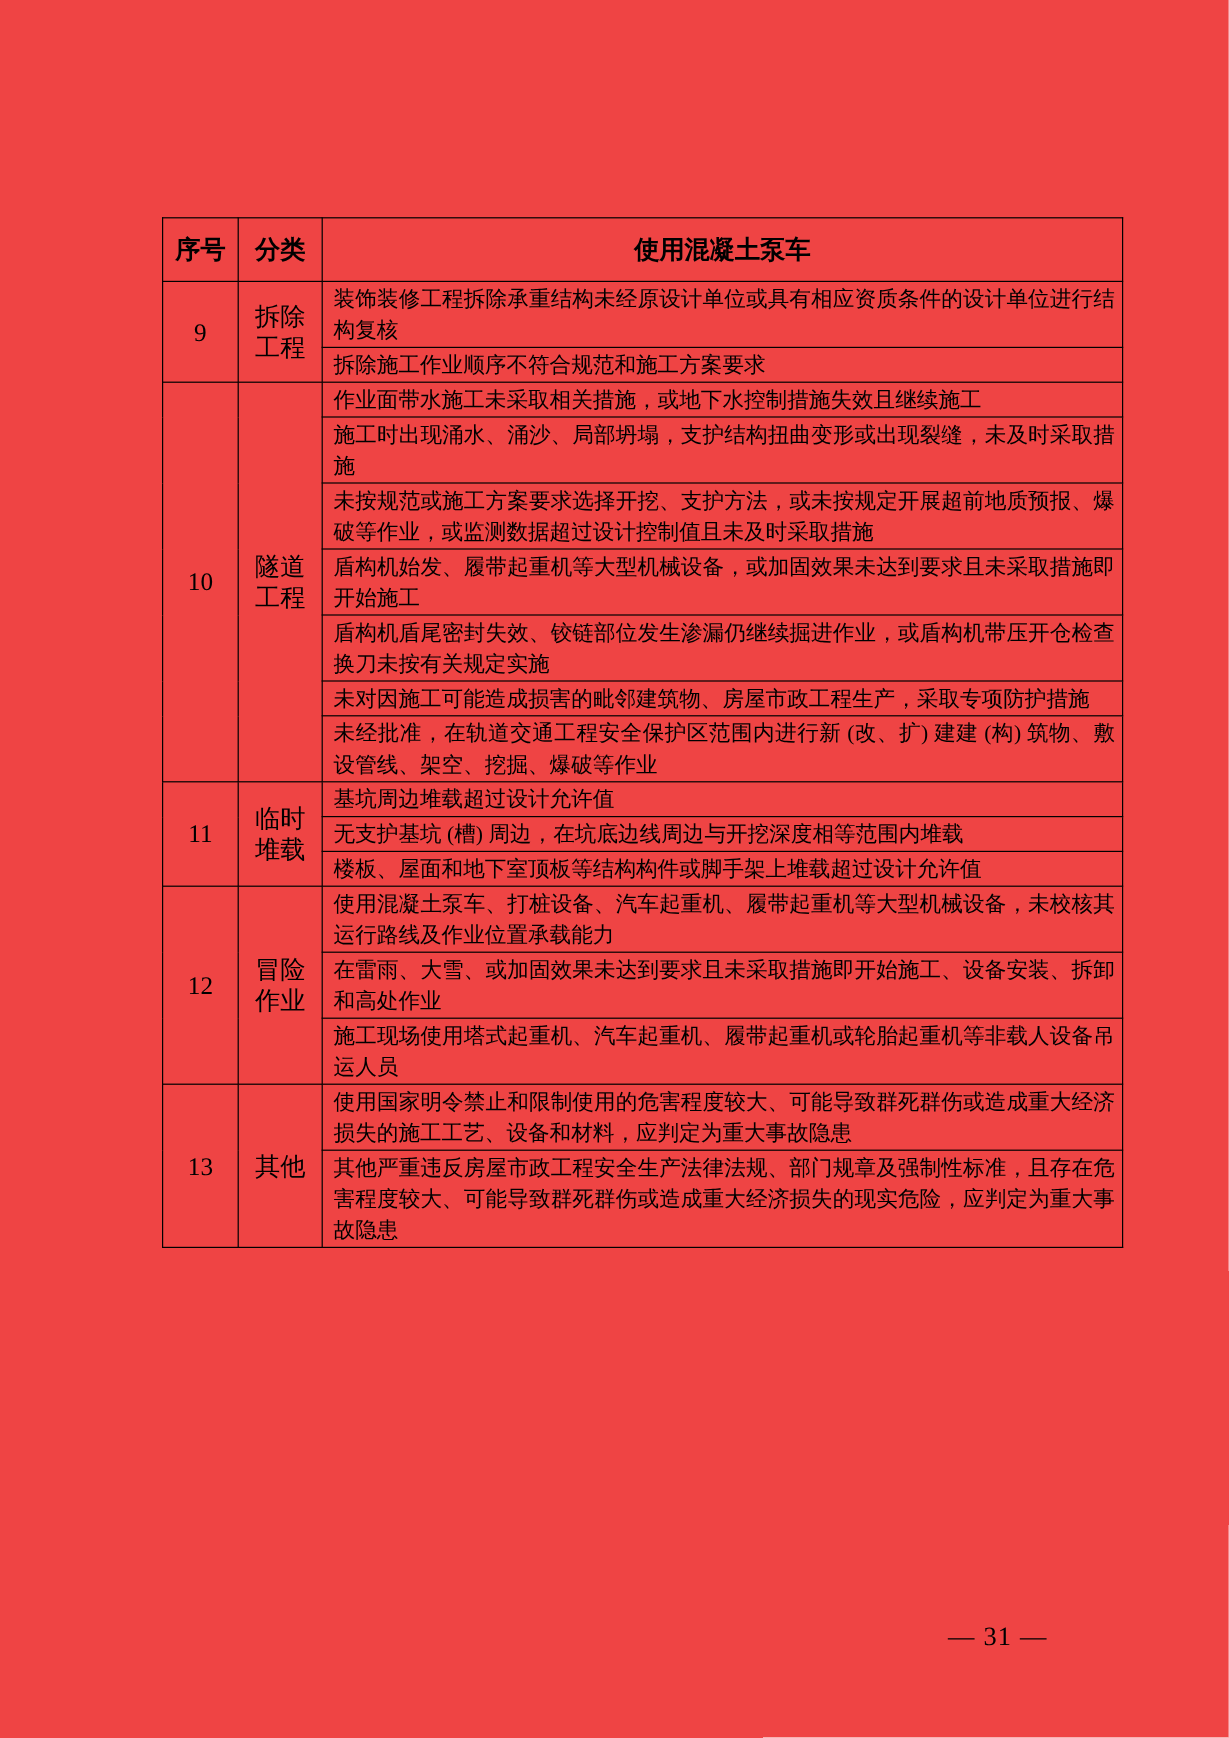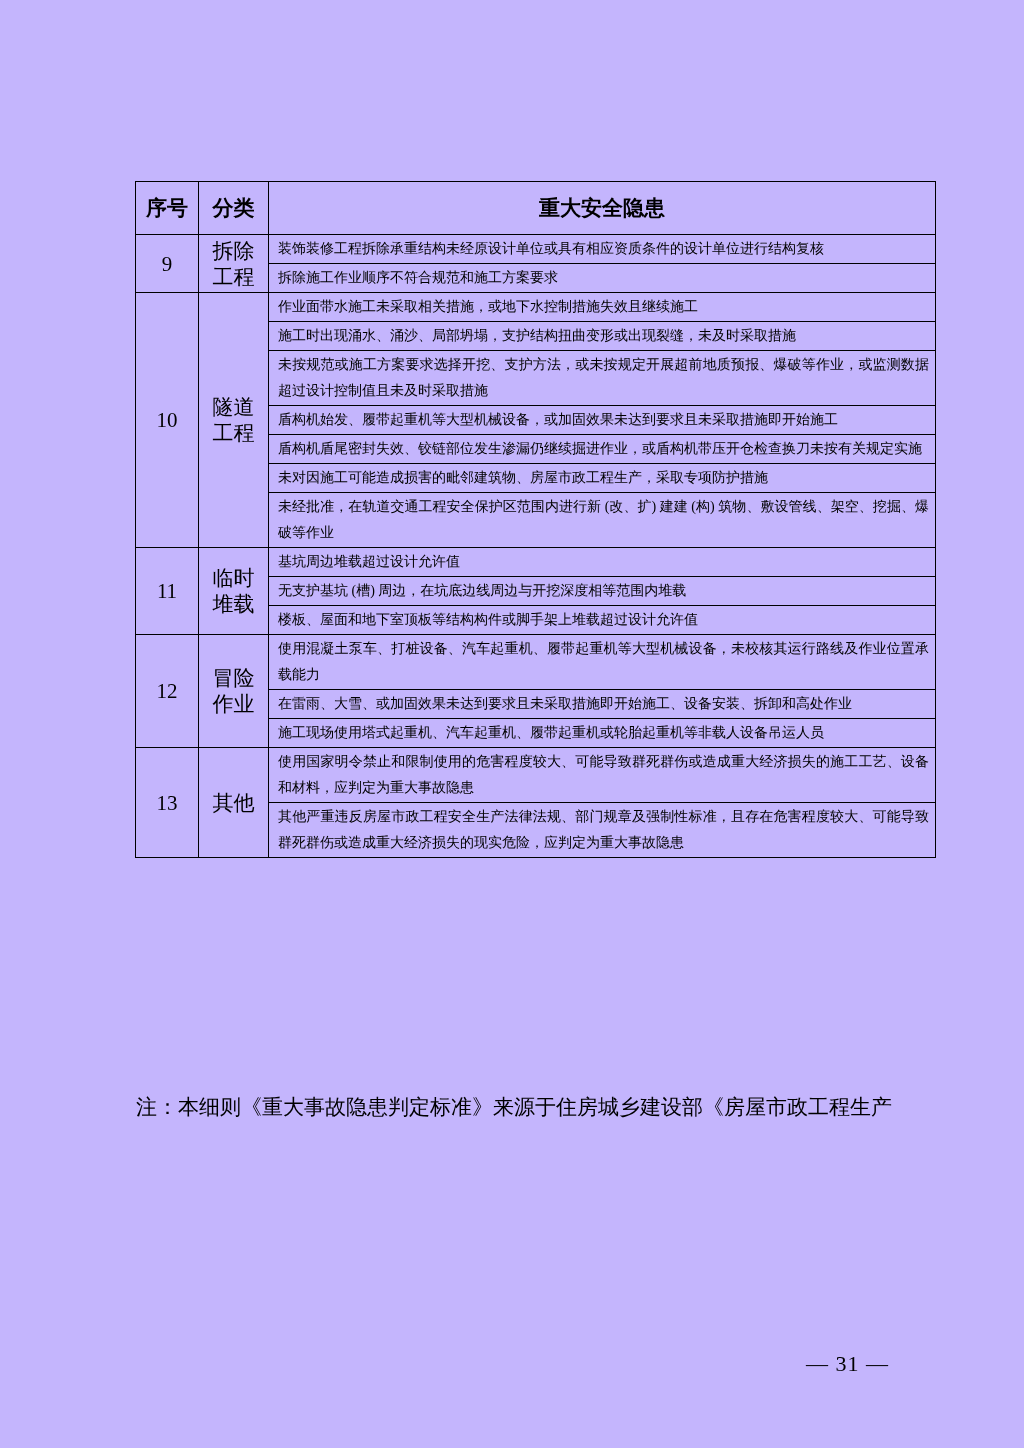--- a/index.html
+++ b/index.html
@@ -4,21 +4,21 @@
 <style>
   html, body {
     margin: 0;
     padding: 0;
     background: #ffffff;
   }
   .page {
     position: relative;
     width: 1024px;
     height: 1448px;
-    background: #c4b5fd;
+    background: #ef4444;
     color: #000000;
     font-family: "Liberation Serif", "DejaVu Serif", serif;
     overflow: hidden;
   }
   table.hazards {
     position: absolute;
     left: 135px;
     top: 181px;
     width: 801px;
     border-collapse: collapse;
@@ -37,21 +37,21 @@
     padding: 0;
   }
   .col-no, .col-cat {
     text-align: center;
     vertical-align: middle;
     font-size: 21px;
     line-height: 26px;
     padding: 0 10px;
   }
   .col-item {
-    font-size: 14px;
+    font-size: 18px;
     line-height: 26px;
     padding: 1px 6px 1px 9px;
     text-align: justify;
     vertical-align: middle;
   }
   .note {
     position: absolute;
     left: 136px;
     top: 1092px;
     width: 808px;
@@ -59,39 +59,38 @@
     line-height: 31px;
     text-align: left;
   }
   .pagenum {
     position: absolute;
     left: 790px;
     top: 1351px;
     font-size: 22px;
     letter-spacing: 1px;
     white-space: nowrap;
-    margin-left: 16px;
   }
 </style>
 </head>
 <body>
 
 <div class="page">
 
   <table class="hazards">
     <colgroup>
       <col style="width:63px">
       <col style="width:70px">
       <col>
     </colgroup>
     <thead>
       <tr>
         <th>序号</th>
         <th>分类</th>
-        <th>重大安全隐患</th>
+        <th>使用混凝土泵车</th>
       </tr>
     </thead>
     <tbody>
         <tr>
           <td class="col-no" rowspan="2">9</td>
           <td class="col-cat" rowspan="2">拆除工程</td>
           <td class="col-item">装饰装修工程拆除承重结构未经原设计单位或具有相应资质条件的设计单位进行结构复核</td>
         </tr>
         <tr>
           <td class="col-item">拆除施工作业顺序不符合规范和施工方案要求</td>
@@ -146,18 +145,17 @@
           <td class="col-cat" rowspan="2">其他</td>
           <td class="col-item">使用国家明令禁止和限制使用的危害程度较大、可能导致群死群伤或造成重大经济损失的施工工艺、设备和材料，应判定为重大事故隐患</td>
         </tr>
         <tr>
           <td class="col-item">其他严重违反房屋市政工程安全生产法律法规、部门规章及强制性标准，且存在危害程度较大、可能导致群死群伤或造成重大经济损失的现实危险，应判定为重大事故隐患</td>
         </tr>
       </tbody>
   </table>
 
   <div class="note">
-    <div>注：本细则《重大事故隐患判定标准》来源于住房城乡建设部《房屋市政工程生产</div>
   </div>
 
   <div class="pagenum">— 31 —</div>
 
 </div>
 
 </body></html>

